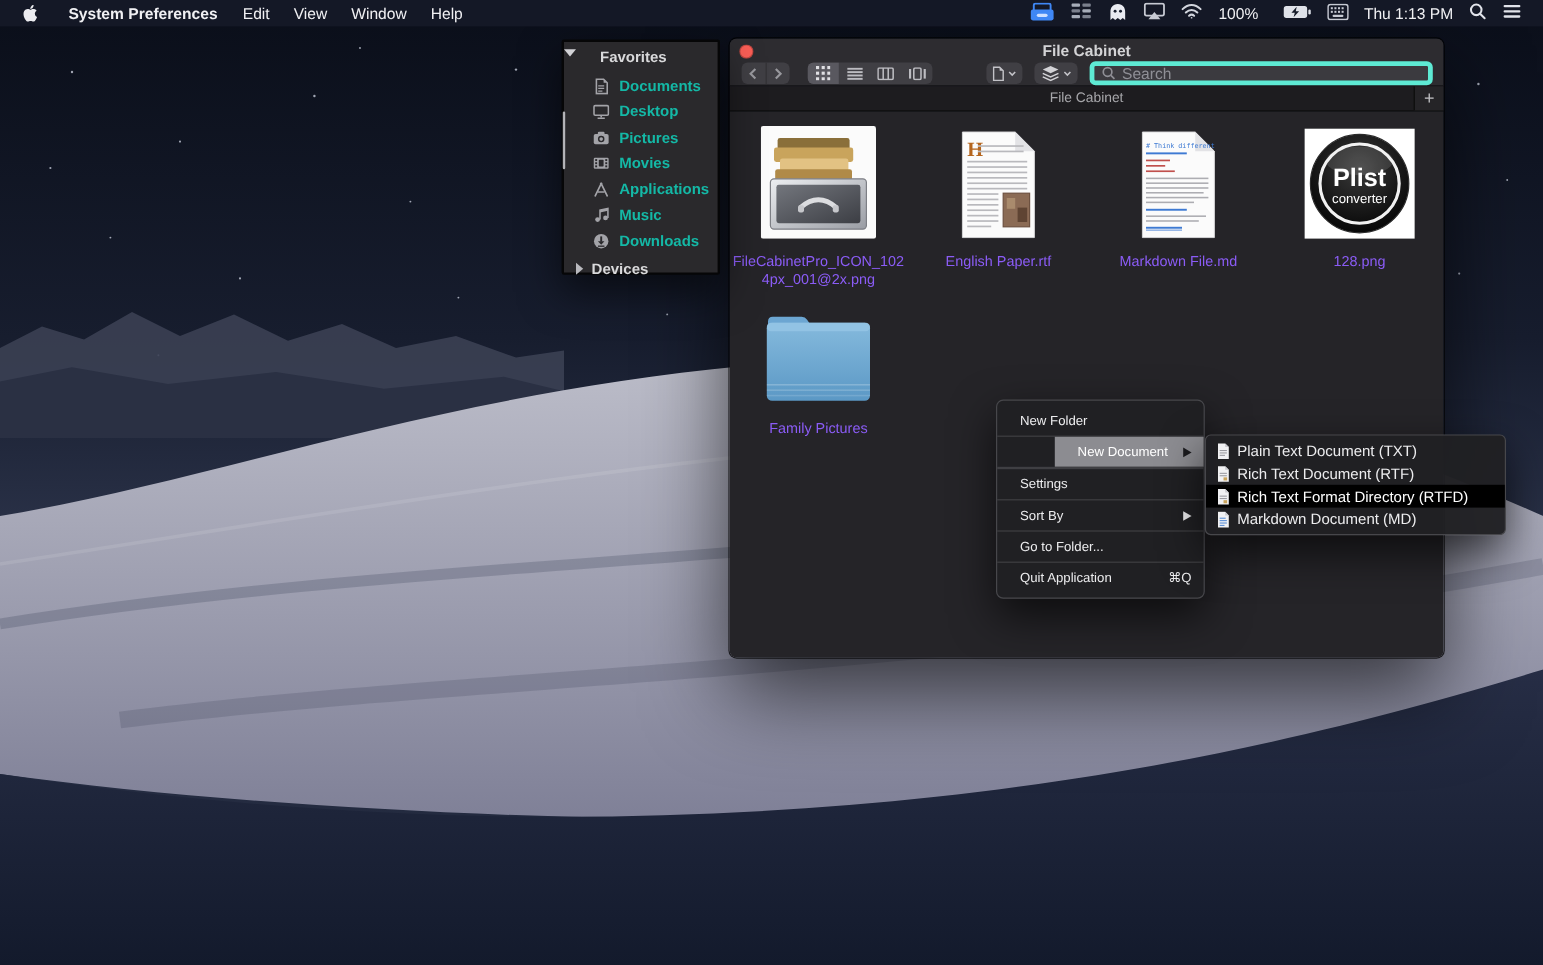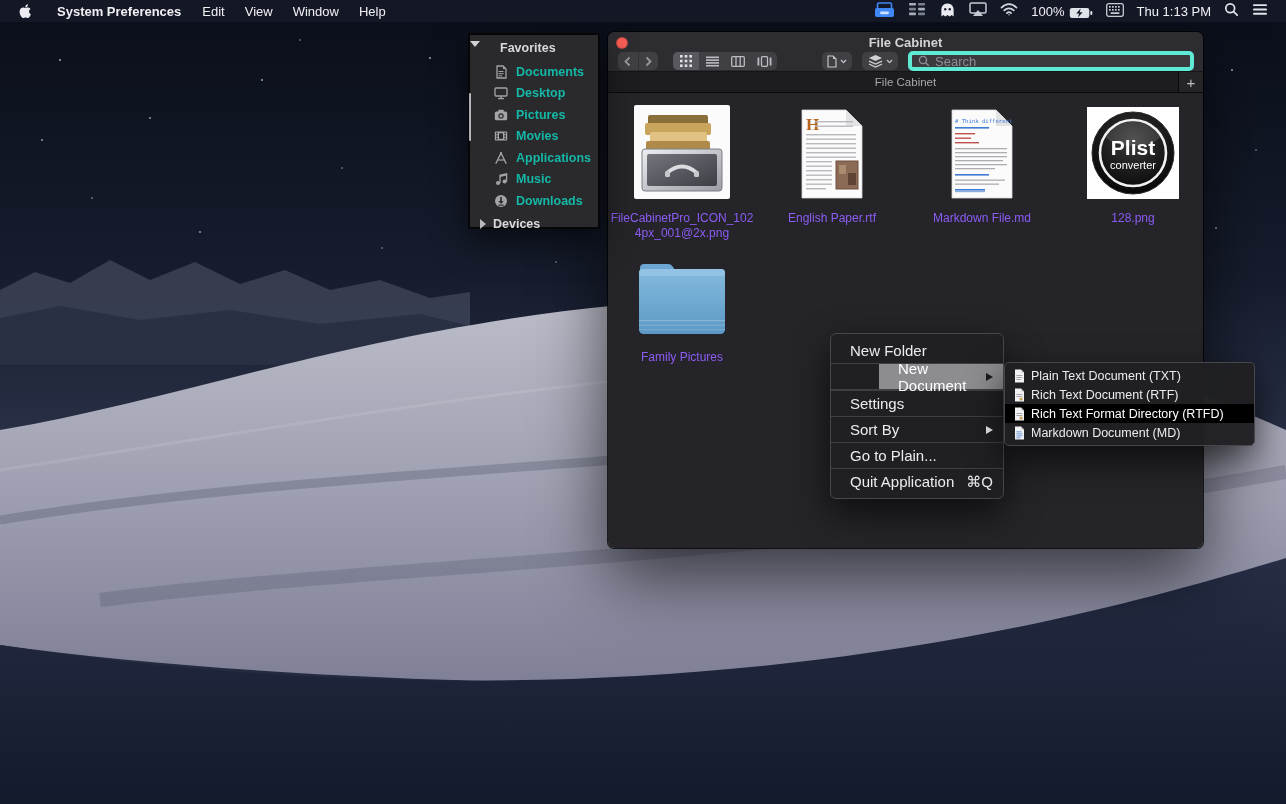--- a/index.html
+++ b/index.html
@@ -13,21 +13,21 @@
   
   .menubar{ position:absolute; top:0; left:0; width:1286px; height:22px;
     background:rgba(21,25,39,.97); display:flex; align-items:center;
     color:#f0f0f3; font-size:13px; z-index:80; }
   .mb-left{ display:flex; align-items:center; height:100%; }
   .mb-apple{ padding:0 14px 0 18px; display:flex; align-items:center; }
   .mb-app{ font-weight:bold; padding:0 11px; }
   .mb-item{ padding:0 10px; }
   .mb-right{ margin-left:auto; display:flex; align-items:center; gap:13px;
     padding-right:18px; height:100%; }
-  .mb-status{ display:flex; align-items:flex-end; gap:4px; }
+  .mb-status{ display:flex; align-items:flex-start; gap:20px; }
   .mb-clock{ font-size:13px; }
 
   
   .sidepanel{ position:absolute; left:468px; top:33px; width:132px; height:196px;
     background:#2a292c; border:2px solid #060607; border-radius:2px; z-index:30;
     box-shadow:0 14px 34px rgba(0,0,0,.55); color:#d9d9db; font-size:12.5px;
     font-weight:600; padding-top:6px; }
   .sp-scrollmark{ position:absolute; left:-1px; top:58px; width:2px; height:48px;
     background:#cfcfd3; opacity:.85; border-radius:1px; }
   .sp-header{ display:flex; align-items:flex-start; gap:20px; height:20px; }
@@ -95,21 +95,21 @@
   .slider{ position:absolute; right:12px; width:82px; height:14px; display:flex; align-items:center; }
   .slider .track{ position:relative; width:100%; height:3px; background:#55545a; border-radius:2px; }
   .slider .fill{ position:absolute; left:0; top:0; bottom:0; width:20px;
     background:#8c8c92; border-radius:2px; }
   .slider .knob{ position:absolute; left:14px; top:-5px; width:13px; height:13px;
     border-radius:50%; background:#d7d7d9; border:1px solid #97979b; }
 
   
   .cmenu{ position:absolute; left:830px; top:333px; width:174px;
     background:rgba(32,32,35,.97); border:1px solid #47474b; border-radius:6px;
-    padding:4px 0; z-index:60; font-size:15px; color:#ececee;
+    padding:4px 0; z-index:60; font-size:11px; color:#ececee;
     box-shadow:0 14px 36px rgba(0,0,0,.65); }
   .mi{ height:25px; display:flex; align-items:center; padding:0 10px 0 19px; }
   .mi .grow{ flex:1; }
   .mi.hl{ background:#8c8c91; color:#ffffff;margin-left:48px; }
   .msep{ height:1px; background:#3f3f43; }
   .tri-r{ width:0; height:0; border-top:4.5px solid transparent;
     border-bottom:4.5px solid transparent; border-left:7px solid #ececee; }
   .mi.hl .tri-r{ border-left-color:#1b1b1e; }
   .shortcut{ margin-left:auto; color:#ececee; }
 
@@ -620,21 +620,21 @@
       <span>Settings</span>
     </div>
     <div class="msep"></div>
     <div class="mi">
       <span>Sort By</span>
       <span class="grow"></span>
       <span class="tri-r"></span>
     </div>
     <div class="msep"></div>
     <div class="mi">
-      <span>Go to Plain...</span>
+      <span>Go to Folder...</span>
     </div>
     <div class="msep"></div>
     <div class="mi">
       <span>Quit Application</span>
       <span class="shortcut">⌘Q</span>
     </div>
   </div>
 
   <div class="smenu">
     <div class="si">

